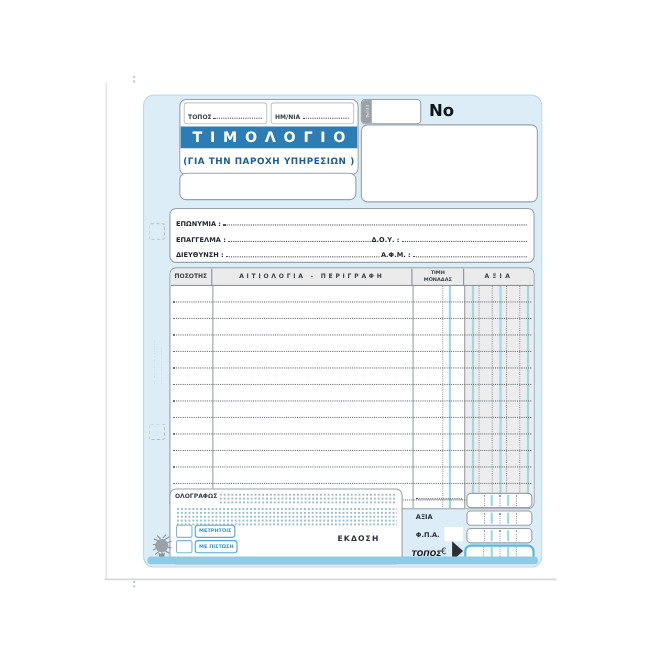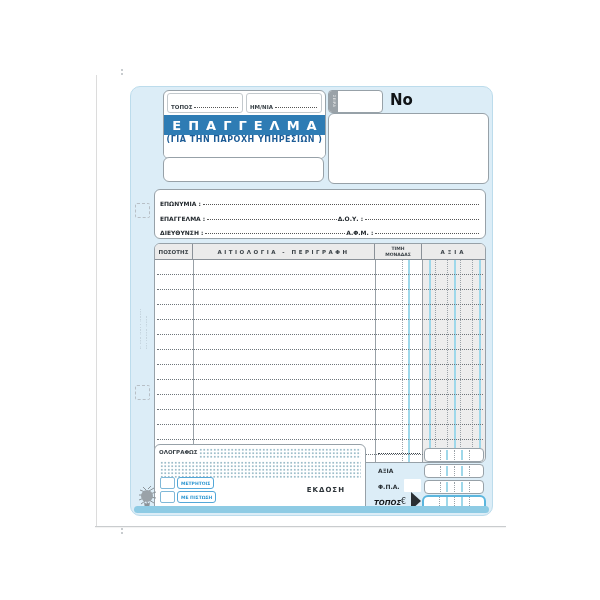--- a/index.html
+++ b/index.html
@@ -21,21 +21,21 @@
   .wbox{position:absolute;background:#fff;border:1px solid #97a1a8;border-radius:6px;}
 
   
   .top-group{left:32px;top:3px;width:163px;height:69px;overflow:hidden;display:flex;flex-direction:column;}
   .tg-row1{display:flex;gap:3px;padding:2px 3px;height:24px;}
   .tg-cell{flex:1;border:1px solid #c3c9cd;border-radius:3px;display:flex;align-items:flex-end;padding:1px 3px 2px;}
   .tg-cell .lbl{font-size:5.5px;color:#3a4248;font-weight:bold;white-space:nowrap;}
   .leader{flex:1;border-bottom:1px dotted #555;margin:0 1px 2px 2px;height:6px;}
   .title-bar{height:20px;background:var(--accent,#2e7cb4);display:flex;align-items:center;justify-content:center;}
   .title-bar span{color:#fff;font-weight:bold;font-size:13px;letter-spacing:7px;padding-left:7px;}
-  .subtitle-row{flex:1;display:flex;justify-content:center;background:#fff;}
+  .subtitle-row{flex:1;display:flex;align-items:center;justify-content:center;background:#fff;}
   .subtitle-row span{color:#1d5c96;font-weight:bold;font-size:8px;letter-spacing:.5px;white-space:nowrap;}
 
   
   .series-box{left:197px;top:3px;width:55px;height:23px;border-radius:4px;display:flex;overflow:hidden;}
   .series-tab{width:9px;background:#9aa2a8;display:flex;align-items:center;justify-content:center;}
   .series-tab span{writing-mode:vertical-rl;font-size:3.5px;color:#f2f2f2;letter-spacing:.5px;}
   .no-label{position:absolute;left:259px;top:4px;font-size:15px;font-weight:bold;color:#101417;}
 
   .right-box{left:197px;top:26px;width:161px;height:71px;}
   .empty-left-box{left:32px;top:70px;width:161px;height:25px;}
@@ -110,21 +110,21 @@
         <div class="tg-cell">
           <span class="lbl">ΤΟΠΟΣ</span>
           <span class="leader"></span>
         </div>
         <div class="tg-cell">
           <span class="lbl">ΗΜ/ΝΙΑ</span>
           <span class="leader"></span>
         </div>
       </div>
       <div class="title-bar">
-        <span>ΕΠΑΓΓΕΛΜΑ</span>
+        <span>ΤΙΜΟΛΟΓΙΟ</span>
       </div>
       <div class="subtitle-row">
         <span>(ΓΙΑ ΤΗΝ ΠΑΡΟΧΗ ΥΠΗΡΕΣΙΩΝ )</span>
       </div>
     </div>
 
     <div class="wbox series-box">
       <div class="series-tab">
         <span>ΣΕΙΡΑ</span>
       </div>

